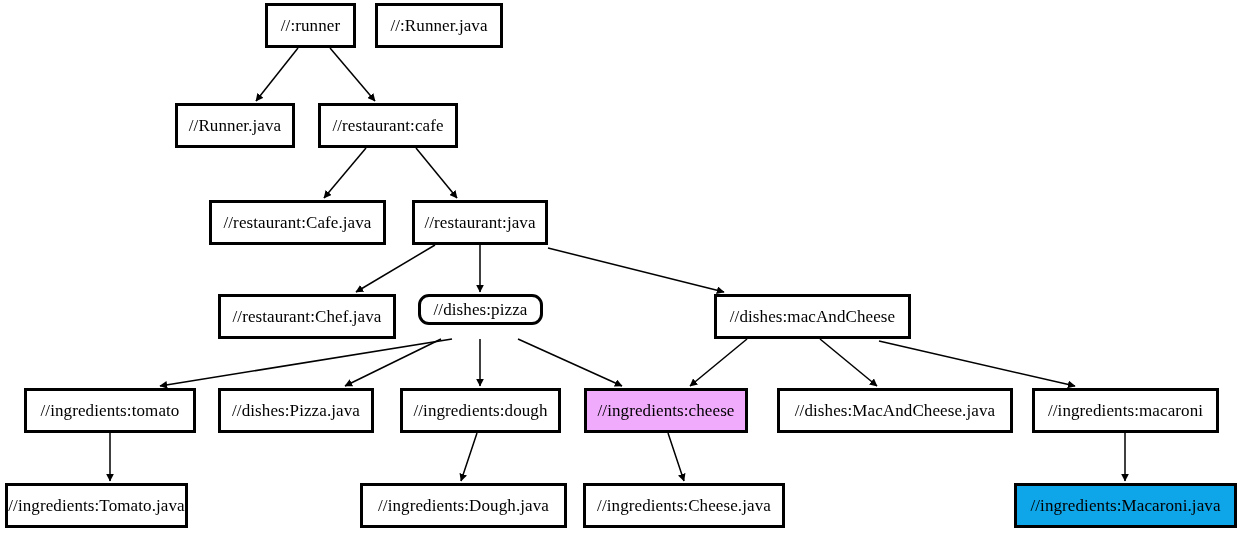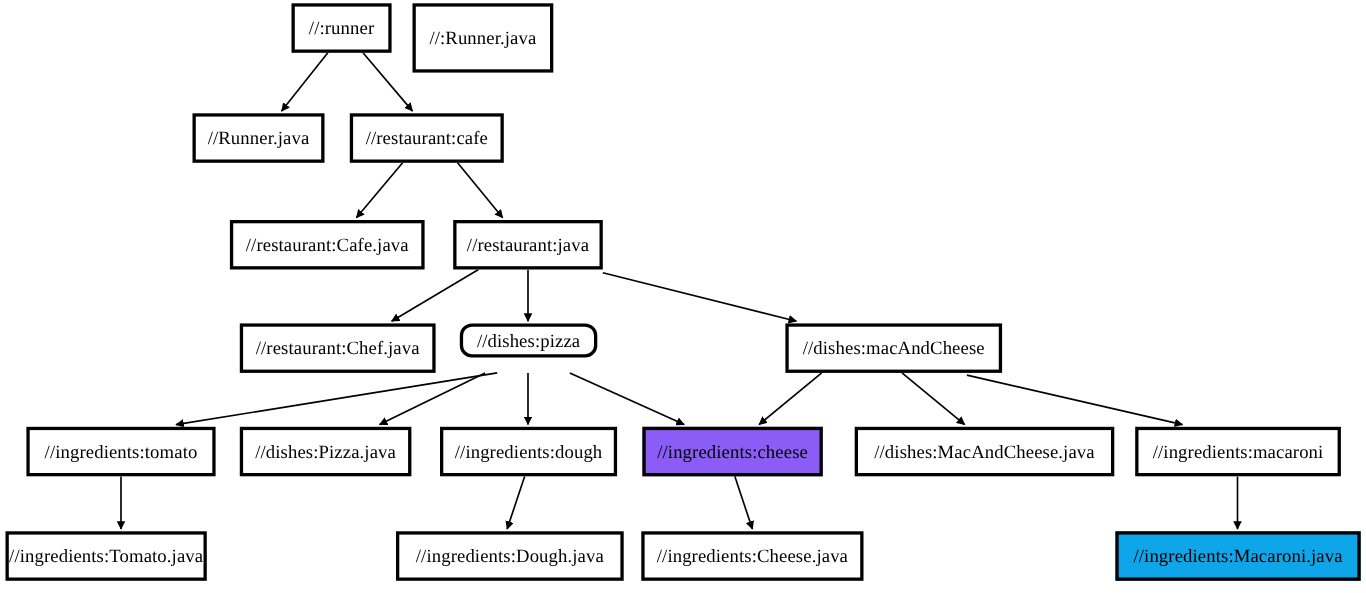--- a/index.html
+++ b/index.html
@@ -75,21 +75,21 @@
         <line x1="477" y1="433" x2="461" y2="481" stroke="#000000" stroke-width="1.5" marker-end="url(#arrowhead)"></line>
         <line x1="668" y1="433" x2="684" y2="481" stroke="#000000" stroke-width="1.5" marker-end="url(#arrowhead)"></line>
         <line x1="1125" y1="433" x2="1125" y2="481" stroke="#000000" stroke-width="1.5" marker-end="url(#arrowhead)"></line>
       </g>
   </svg>
 
   <div id="nodes-layer">
       <div class="node" style="left: 265px; top: 3px; width: 91px; height: 45px; border-color: rgb(0, 0, 0); background: rgb(255, 255, 255); color: rgb(0, 0, 0);">
         <span class="node-label">//:runner</span>
       </div>
-      <div class="node" style="left: 375px; top: 3px; width: 128px; height: 63px; border-color: rgb(0, 0, 0); background: rgb(255, 255, 255); color: rgb(0, 0, 0);">
+      <div class="node" style="left: 375px; top: 3px; width: 128px; height: 45px; border-color: rgb(0, 0, 0); background: rgb(255, 255, 255); color: rgb(0, 0, 0);">
         <span class="node-label">//:Runner.java</span>
       </div>
       <div class="node" style="left: 175px; top: 103px; width: 120px; height: 45px; border-color: rgb(0, 0, 0); background: rgb(255, 255, 255); color: rgb(0, 0, 0);">
         <span class="node-label">//Runner.java</span>
       </div>
       <div class="node" style="left: 318px; top: 103px; width: 140px; height: 45px; border-color: rgb(0, 0, 0); background: rgb(255, 255, 255); color: rgb(0, 0, 0);">
         <span class="node-label">//restaurant:cafe</span>
       </div>
       <div class="node" style="left: 209px; top: 200px; width: 177px; height: 45px; border-color: rgb(0, 0, 0); background: rgb(255, 255, 255); color: rgb(0, 0, 0);">
         <span class="node-label">//restaurant:Cafe.java</span>
@@ -108,21 +108,21 @@
       </div>
       <div class="node" style="left: 24px; top: 388px; width: 172px; height: 45px; border-color: rgb(0, 0, 0); background: rgb(255, 255, 255); color: rgb(0, 0, 0);">
         <span class="node-label">//ingredients:tomato</span>
       </div>
       <div class="node" style="left: 218px; top: 388px; width: 156px; height: 45px; border-color: rgb(0, 0, 0); background: rgb(255, 255, 255); color: rgb(0, 0, 0);">
         <span class="node-label">//dishes:Pizza.java</span>
       </div>
       <div class="node" style="left: 400px; top: 388px; width: 161px; height: 45px; border-color: rgb(0, 0, 0); background: rgb(255, 255, 255); color: rgb(0, 0, 0);">
         <span class="node-label">//ingredients:dough</span>
       </div>
-      <div class="node" style="left: 584px; top: 388px; width: 164px; height: 45px; border-color: rgb(0, 0, 0); background: #8b5cf6; color: rgb(0, 0, 0); align-items: center;">
+      <div class="node" style="left: 584px; top: 388px; width: 164px; height: 45px; border-color: rgb(0, 0, 0); background: #f0abfc; color: rgb(0, 0, 0); align-items: center;">
         <span class="node-label">//ingredients:cheese</span>
       </div>
       <div class="node" style="left: 777px; top: 388px; width: 236px; height: 45px; border-color: rgb(0, 0, 0); background: rgb(255, 255, 255); color: rgb(0, 0, 0);">
         <span class="node-label">//dishes:MacAndCheese.java</span>
       </div>
       <div class="node" style="left: 1032px; top: 388px; width: 187px; height: 45px; border-color: rgb(0, 0, 0); background: rgb(255, 255, 255); color: rgb(0, 0, 0); text-align: center;">
         <span class="node-label">//ingredients:macaroni</span>
       </div>
       <div class="node" style="left: 5px; top: 483px; width: 183px; height: 45px; border-color: rgb(0, 0, 0); background: rgb(255, 255, 255); color: rgb(0, 0, 0);">
         <span class="node-label">//ingredients:Tomato.java</span>

